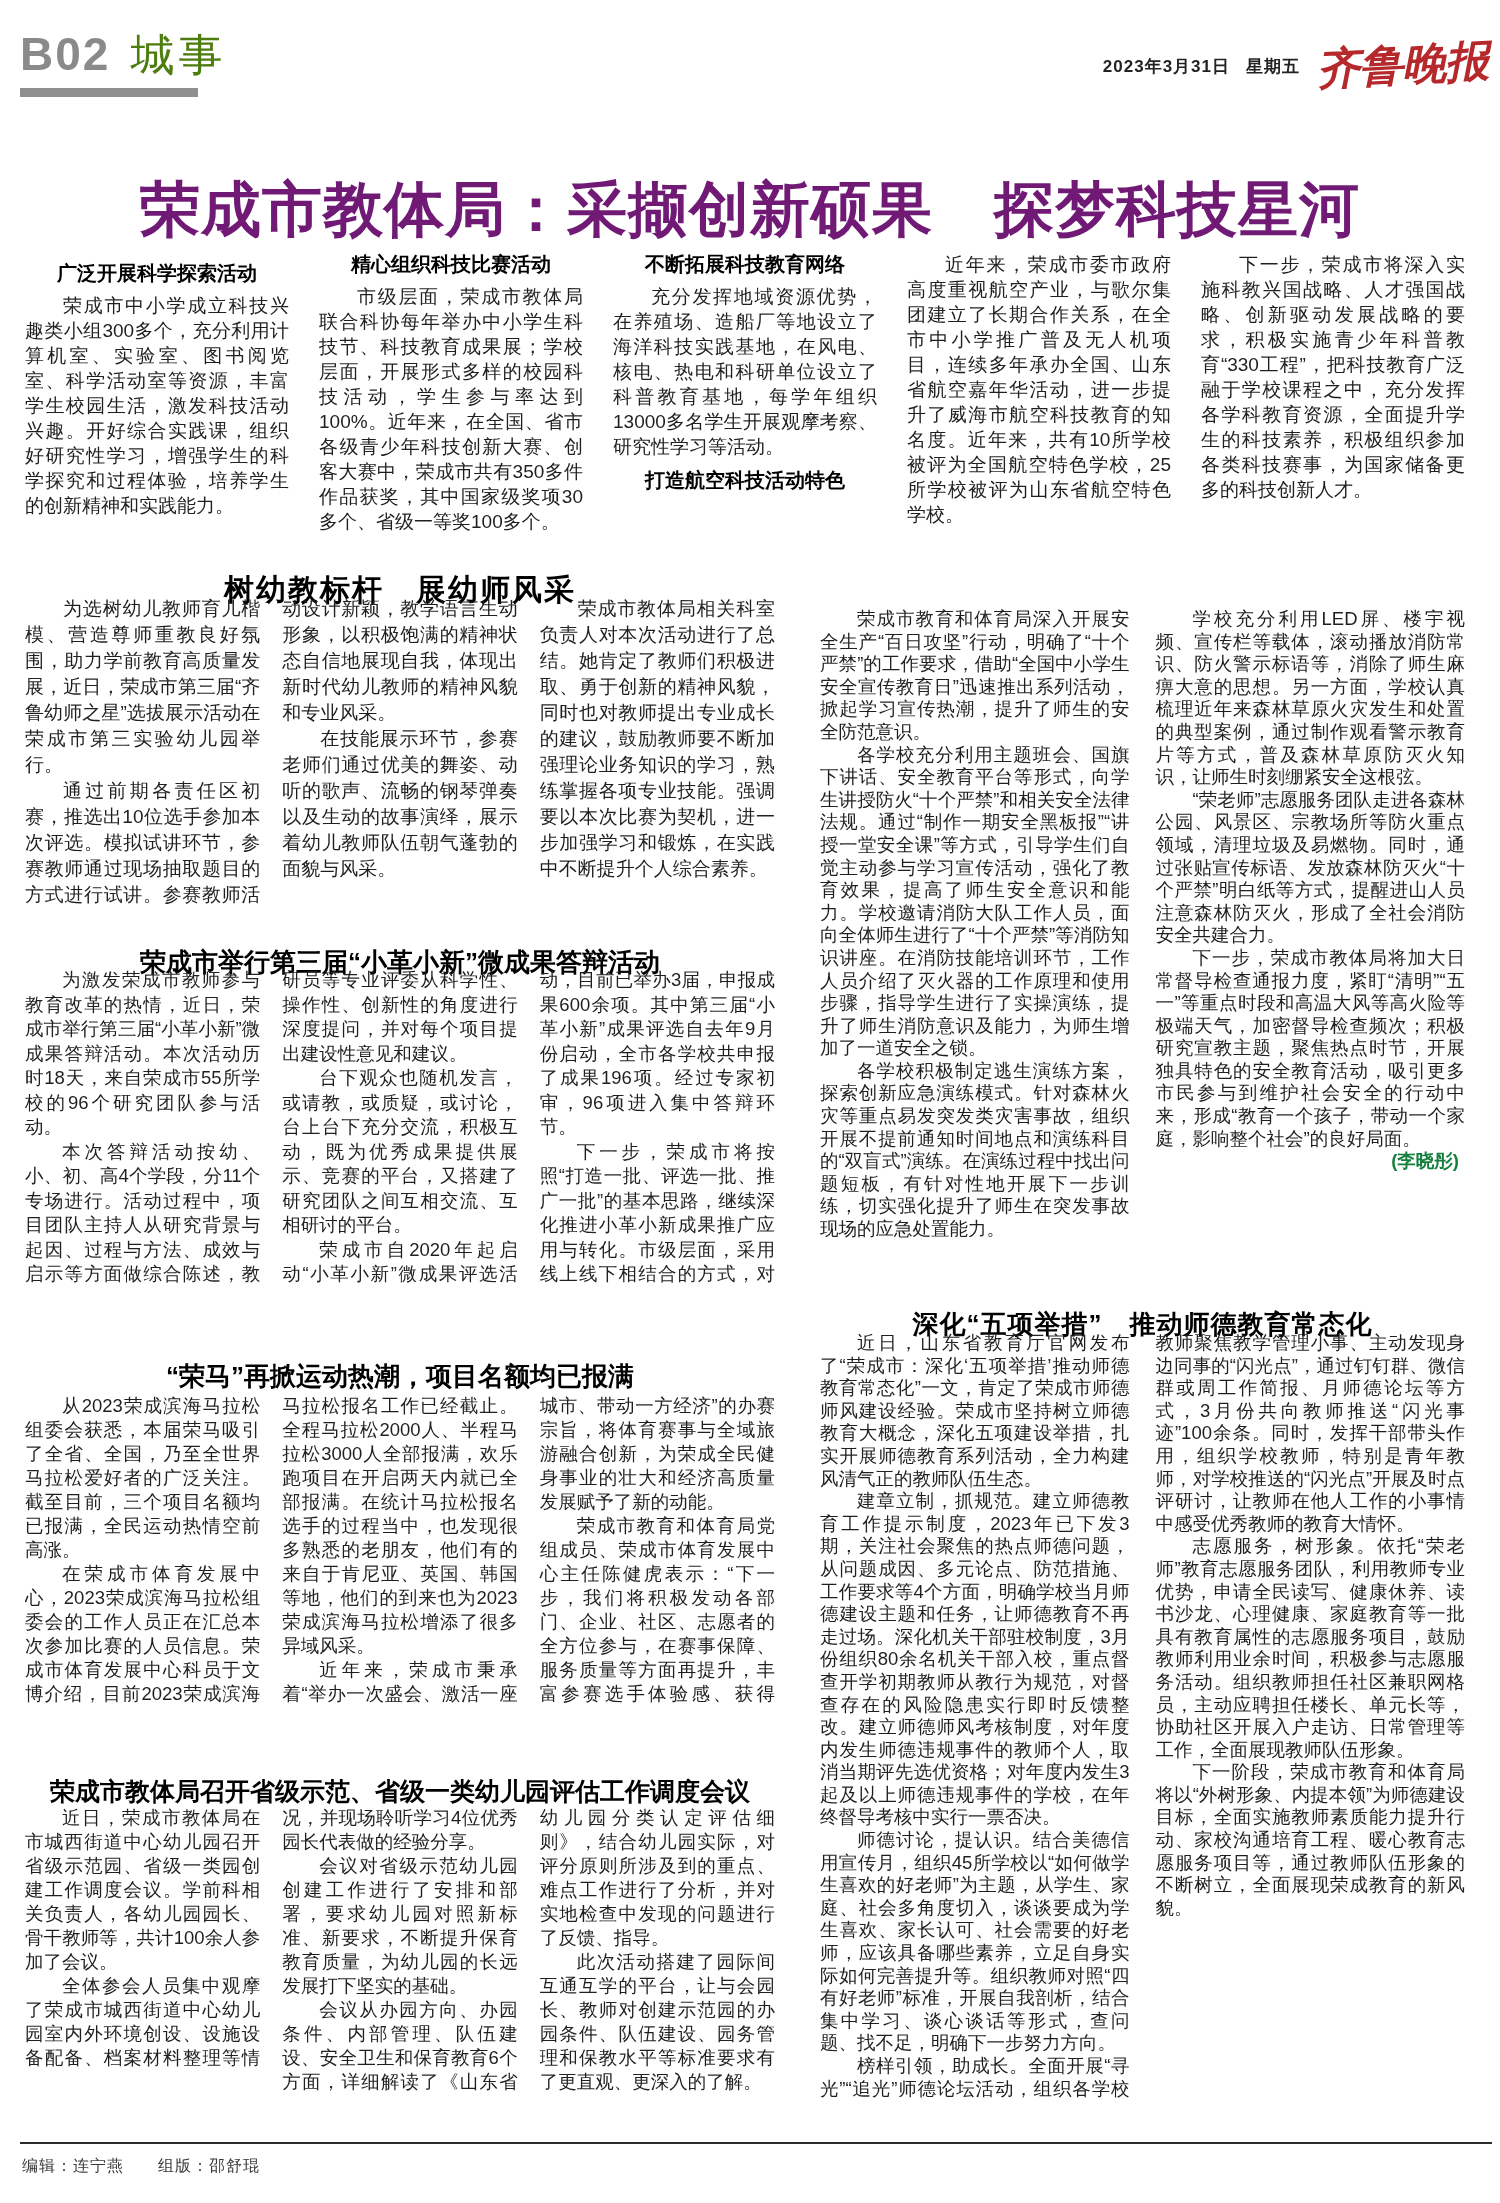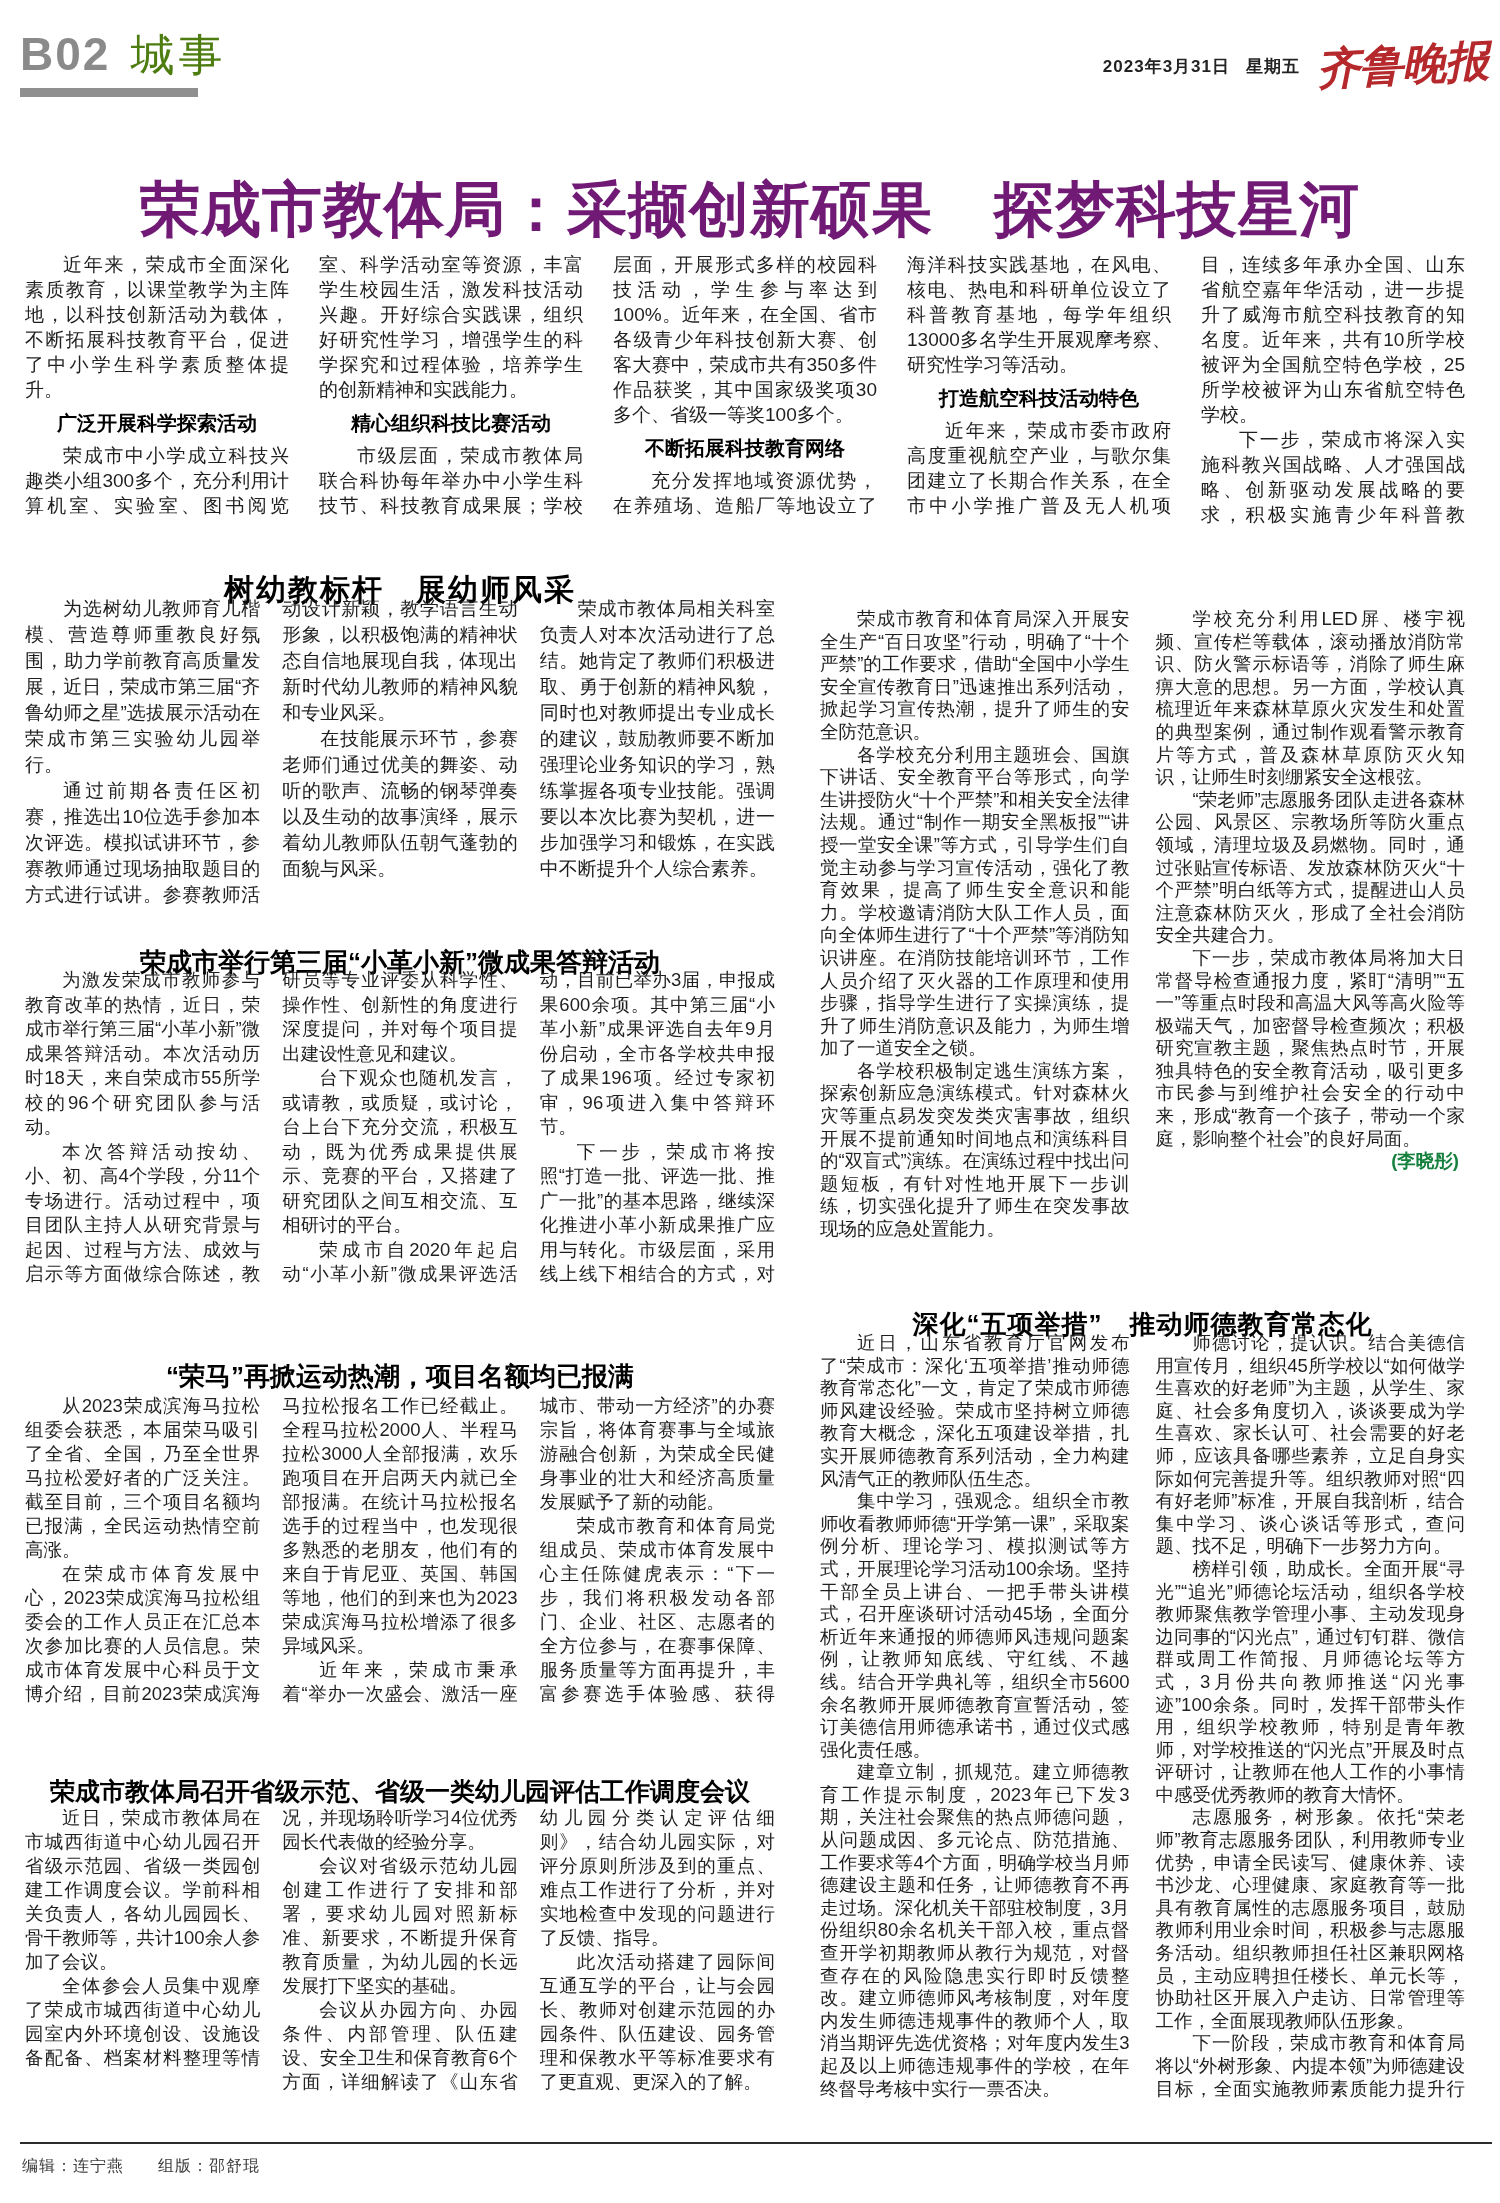--- a/index.html
+++ b/index.html
@@ -60,21 +60,20 @@
   </div>
   <div class="hdr-bar"></div>
   <div class="issue-info">
     <span class="issue-date">2023年3月31日</span>
     <span class="issue-weekday">星期五</span>
     <span class="masthead">齐鲁晚报</span>
   </div>
 
   <h1 class="headline">荣成市教体局：采撷创新硕果　探梦科技星河</h1>
   <div id="science-body" class="body-cols">
-      <p class="para">近年来，荣成市全面深化素质教育，以课堂教学为主阵地，以科技创新活动为载体，不断拓展科技教育平台，促进了中小学生科学素质整体提升。</p>
       <h3 class="subhead">广泛开展科学探索活动</h3>
       <p class="para">荣成市中小学成立科技兴趣类小组300多个，充分利用计算机室、实验室、图书阅览室、科学活动室等资源，丰富学生校园生活，激发科技活动兴趣。开好综合实践课，组织好研究性学习，增强学生的科学探究和过程体验，培养学生的创新精神和实践能力。</p>
       <h3 class="subhead">精心组织科技比赛活动</h3>
       <p class="para">市级层面，荣成市教体局联合科协每年举办中小学生科技节、科技教育成果展；学校层面，开展形式多样的校园科技活动，学生参与率达到100%。近年来，在全国、省市各级青少年科技创新大赛、创客大赛中，荣成市共有350多件作品获奖，其中国家级奖项30多个、省级一等奖100多个。</p>
       <h3 class="subhead">不断拓展科技教育网络</h3>
       <p class="para">充分发挥地域资源优势，在养殖场、造船厂等地设立了海洋科技实践基地，在风电、核电、热电和科研单位设立了科普教育基地，每学年组织13000多名学生开展观摩考察、研究性学习等活动。</p>
       <h3 class="subhead">打造航空科技活动特色</h3>
       <p class="para">近年来，荣成市委市政府高度重视航空产业，与歌尔集团建立了长期合作关系，在全市中小学推广普及无人机项目，连续多年承办全国、山东省航空嘉年华活动，进一步提升了威海市航空科技教育的知名度。近年来，共有10所学校被评为全国航空特色学校，25所学校被评为山东省航空特色学校。</p>
       <p class="para">下一步，荣成市将深入实施科教兴国战略、人才强国战略、创新驱动发展战略的要求，积极实施青少年科普教育“330工程”，把科技教育广泛融于学校课程之中，充分发挥各学科教育资源，全面提升学生的科技素养，积极组织参加各类科技赛事，为国家储备更多的科技创新人才。</p>
     </div>
@@ -102,21 +101,20 @@
       <p class="para">为激发荣成市教师参与教育改革的热情，近日，荣成市举行第三届“小革小新”微成果答辩活动。本次活动历时18天，来自荣成市55所学校的96个研究团队参与活动。</p>
       <p class="para">本次答辩活动按幼、小、初、高4个学段，分11个专场进行。活动过程中，项目团队主持人从研究背景与起因、过程与方法、成效与启示等方面做综合陈述，教研员等专业评委从科学性、操作性、创新性的角度进行深度提问，并对每个项目提出建设性意见和建议。</p>
       <p class="para">台下观众也随机发言，或请教，或质疑，或讨论，台上台下充分交流，积极互动，既为优秀成果提供展示、竞赛的平台，又搭建了研究团队之间互相交流、互相研讨的平台。</p>
       <p class="para">荣成市自2020年起启动“小革小新”微成果评选活动，目前已举办3届，申报成果600余项。其中第三届“小革小新”成果评选自去年9月份启动，全市各学校共申报了成果196项。经过专家初审，96项进入集中答辩环节。</p>
       <p class="para">下一步，荣成市将按照“打造一批、评选一批、推广一批”的基本思路，继续深化推进小革小新成果推广应用与转化。市级层面，采用线上线下相结合的方式，对优秀成果进行推广。线上，在教育科研网开辟优秀小革小新成果专栏，将优秀成果凝炼后的相关材料上传，建立“优秀成果资源库”，供广大中小学校和教师学习。线下，组织荣成市各学校遴选1项本领域内最优先的、可复制、可推广的项目，通过研究共同体的方式进行推广转化，推动荣成市教学质量不断提升。</p>
     </div>
 
   <h2 class="sec-title" id="ethics-title">深化“五项举措”　推动师德教育常态化</h2>
   <div id="ethics-body" class="body-cols">
       <p class="para">近日，山东省教育厅官网发布了“荣成市：深化‘五项举措’推动师德教育常态化”一文，肯定了荣成市师德师风建设经验。荣成市坚持树立师德教育大概念，深化五项建设举措，扎实开展师德教育系列活动，全力构建风清气正的教师队伍生态。</p>
-      <p class="para">集中学习，强观念。组织全市教师收看教师师德“开学第一课”，采取案例分析、理论学习、模拟测试等方式，开展理论学习活动100余场。坚持干部全员上讲台、一把手带头讲模式，召开座谈研讨活动45场，全面分析近年来通报的师德师风违规问题案例，让教师知底线、守红线、不越线。结合开学典礼等，组织全市5600余名教师开展师德教育宣誓活动，签订美德信用师德承诺书，通过仪式感强化责任感。</p>
       <p class="para">建章立制，抓规范。建立师德教育工作提示制度，2023年已下发3期，关注社会聚焦的热点师德问题，从问题成因、多元论点、防范措施、工作要求等4个方面，明确学校当月师德建设主题和任务，让师德教育不再走过场。深化机关干部驻校制度，3月份组织80余名机关干部入校，重点督查开学初期教师从教行为规范，对督查存在的风险隐患实行即时反馈整改。建立师德师风考核制度，对年度内发生师德违规事件的教师个人，取消当期评先选优资格；对年度内发生3起及以上师德违规事件的学校，在年终督导考核中实行一票否决。</p>
       <p class="para">师德讨论，提认识。结合美德信用宣传月，组织45所学校以“如何做学生喜欢的好老师”为主题，从学生、家庭、社会多角度切入，谈谈要成为学生喜欢、家长认可、社会需要的好老师，应该具备哪些素养，立足自身实际如何完善提升等。组织教师对照“四有好老师”标准，开展自我剖析，结合集中学习、谈心谈话等形式，查问题、找不足，明确下一步努力方向。</p>
       <p class="para">榜样引领，助成长。全面开展“寻光”“追光”师德论坛活动，组织各学校教师聚焦教学管理小事、主动发现身边同事的“闪光点”，通过钉钉群、微信群或周工作简报、月师德论坛等方式，3月份共向教师推送“闪光事迹”100余条。同时，发挥干部带头作用，组织学校教师，特别是青年教师，对学校推送的“闪光点”开展及时点评研讨，让教师在他人工作的小事情中感受优秀教师的教育大情怀。</p>
       <p class="para">志愿服务，树形象。依托“荣老师”教育志愿服务团队，利用教师专业优势，申请全民读写、健康休养、读书沙龙、心理健康、家庭教育等一批具有教育属性的志愿服务项目，鼓励教师利用业余时间，积极参与志愿服务活动。组织教师担任社区兼职网格员，主动应聘担任楼长、单元长等，协助社区开展入户走访、日常管理等工作，全面展现教师队伍形象。</p>
       <p class="para">下一阶段，荣成市教育和体育局将以“外树形象、内提本领”为师德建设目标，全面实施教师素质能力提升行动、家校沟通培育工程、暖心教育志愿服务项目等，通过教师队伍形象的不断树立，全面展现荣成教育的新风貌。</p>
     </div>
 
   <h2 class="sec-title" id="marathon-title">“荣马”再掀运动热潮，项目名额均已报满</h2>
   <div id="marathon-body" class="body-cols">
       <p class="para">从2023荣成滨海马拉松组委会获悉，本届荣马吸引了全省、全国，乃至全世界马拉松爱好者的广泛关注。截至目前，三个项目名额均已报满，全民运动热情空前高涨。</p>

